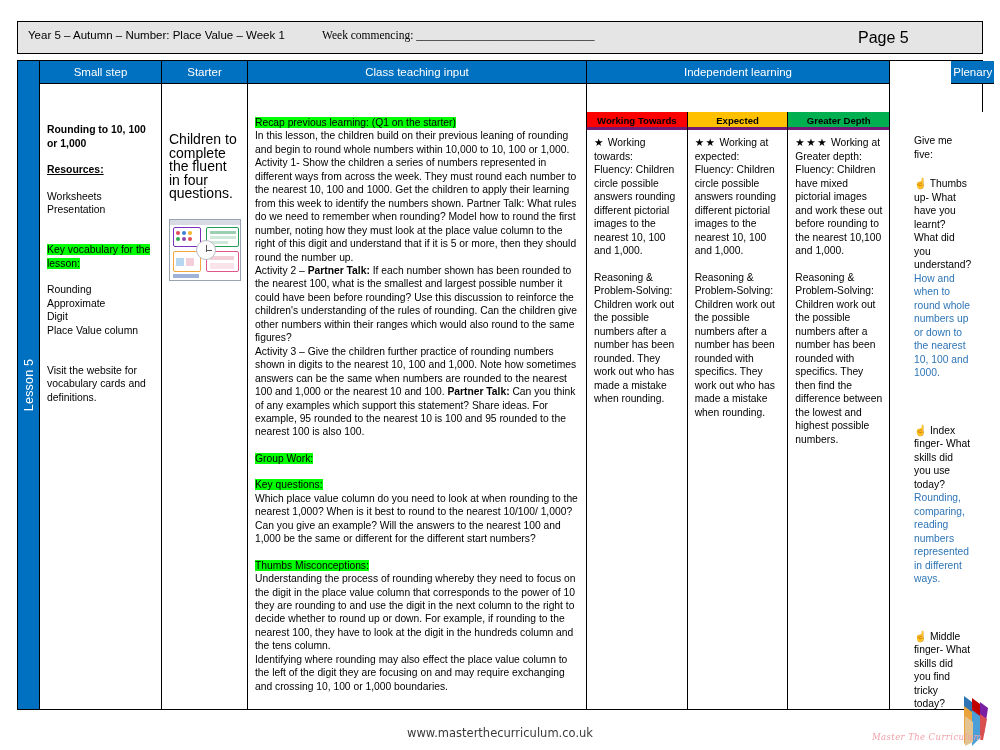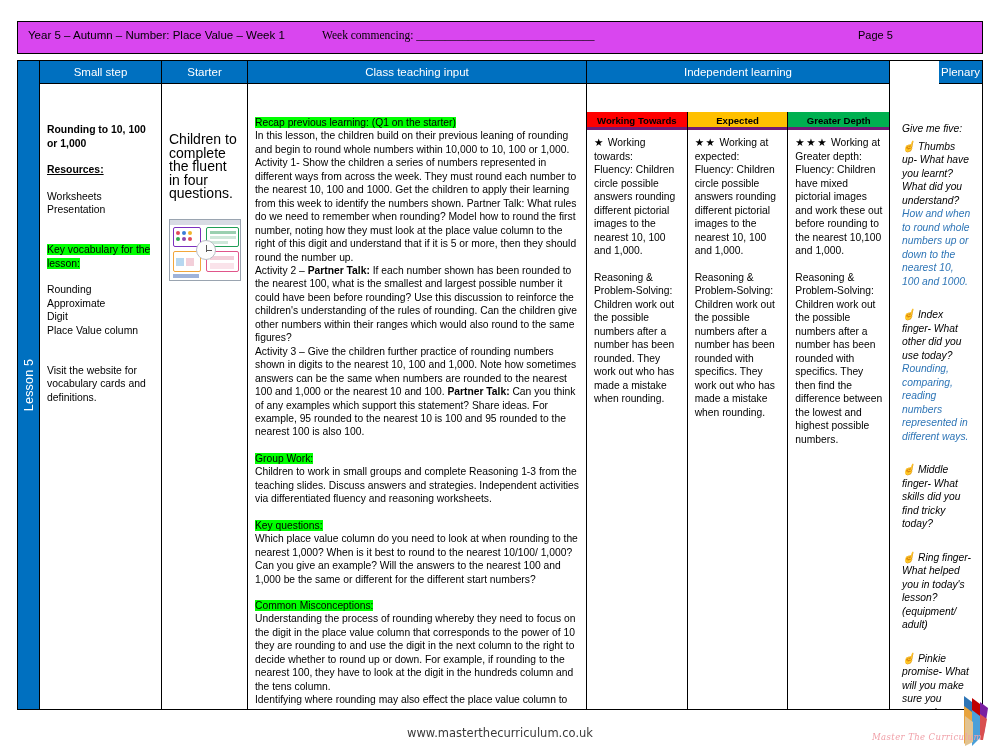--- a/index.html
+++ b/index.html
@@ -15,33 +15,33 @@
     width: 1000px; height: 750px;
     background: #ffffff;
   }
 
   
   .titlebar {
     position: absolute;
     left: 17px; top: 21px;
     width: 966px; height: 33px;
     border: 1px solid #000;
-    background: #d946ef;
+    background: #e5e5e5;
   }
   .titlebar .t-left {
     position: absolute; left: 10px; top: 7px;
     font-size: 11.5px; color: #000; white-space: nowrap;
   }
   .titlebar .t-mid {
     position: absolute; left: 304px; top: 7px;
     font-size: 11.5px; color: #000; white-space: nowrap; font-family: Liberation Serif, serif;
   }
   .titlebar .t-right {
     position: absolute; left: 840px; top: 7px;
-    font-size: 11px; color: #000; white-space: nowrap;
+    font-size: 16px; color: #000; white-space: nowrap;
   }
 
   
   .grid {
     position: absolute;
     left: 17px; top: 60px;
     width: 966px; height: 650px;
     border: 1px solid #000;
     display: flex;
     background: #fff;
@@ -178,21 +178,21 @@
   .sub-body .spacer { height: 13px; }
   .star { font-size: 10.5px; letter-spacing: 1.5px; }
 
   
   .plen-body {
     padding: 6px 7px 4px 8px;
     font-size: 10.3px;
     line-height: 13.5px;
     color: #000;
   }
-  .plen-body p { margin: 4px; font-style: italic; }
+  .plen-body p { margin: 16px; }
   .plen-body .spacer { height: 12px; }
   .blue { color: #2E75B6; }
   .hand { font-size: 10.5px; }
 
   
   .footer-url {
     position: absolute;
     left: 0; top: 726px;
     width: 1000px;
     text-align: center;
@@ -293,26 +293,25 @@
       <div class="hdr">Class teaching input</div>
       <div class="cell">
         <div class="teach-body">
           <p><span class="hl">Recap previous learning: (Q1 on the starter)</span></p>
           <p>In this lesson, the children build on their previous leaning of rounding and begin to round whole numbers within 10,000 to 10, 100 or 1,000.</p>
           <p>Activity  1- Show the children a series of numbers represented in different ways from across the week. They must round each number to the nearest 10, 100 and 1000. Get the children to apply their learning from this week to identify the numbers shown. Partner Talk: What rules do we need to remember when rounding? Model how to round the first number, noting how they must look at the place value column to the right of this digit and understand that if it is 5 or more, then they should round the number up.</p>
           <p><span>Activity 2 – </span><span class="b">Partner Talk:</span><span> If each number shown has been rounded to the nearest 100, what is the smallest and largest possible number it could have been before rounding? Use this discussion to reinforce the children's understanding of the rules of rounding.  Can the children give other numbers within their ranges which would also round to the same figures?</span></p>
           <p><span>Activity 3 – Give the children further practice of rounding numbers shown in digits to the nearest 10, 100 and 1,000. Note how sometimes answers can be the same when numbers are rounded to the nearest 100 and 1,000 or the nearest 10 and 100. </span><span class="b">Partner Talk:</span><span> Can you think of any examples which support this statement? Share ideas. For example, 95 rounded to the nearest 10 is 100 and 95 rounded to the nearest 100 is also 100.</span></p>
           <div class="spacer"></div>
           <p><span class="hl">Group Work:</span></p>
-          <p>Children to work in small groups and complete Reasoning 1-3 from the teaching slides. Discuss answers and strategies. Independent activities via differentiated fluency and reasoning worksheets.</p>
           <div class="spacer"></div>
           <p><span class="hl">Key questions:</span></p>
           <p>Which place value column do you need to look at when rounding to the nearest 1,000? When is it best to round to the nearest 10/100/ 1,000? Can you give an example? Will the answers to the nearest 100 and 1,000 be the same or different for the different start numbers?</p>
           <div class="spacer"></div>
-          <p><span class="hl">Common Misconceptions:</span></p>
+          <p><span class="hl">Thumbs Misconceptions:</span></p>
           <p>Understanding the process of rounding whereby they need to focus on the digit in the place value column that corresponds to the power of 10 they are rounding to and use the digit in the next column to the right to decide whether to round up or down. For example, if rounding to the nearest 100, they have to look at the digit in the hundreds column and the tens column.</p>
           <p>Identifying where rounding may also effect the place value column to the left of the digit they are focusing on and may require exchanging and crossing 10, 100 or 1,000 boundaries.</p>
         </div>
       </div>
     </div>
 
     <div class="col col-indep">
       <div class="hdr">Independent learning</div>
       <div class="cell" style="display:flex;">
         <div class="indep-wrap" style="width:100%">
@@ -359,21 +358,21 @@
 
           <p>
             <span class="hand">☝</span>
             <span>Thumbs up- What have you learnt? What did you understand?</span>
             <span class="blue">How and when to round whole numbers up or down to the nearest 10, 100 and 1000.</span>
           </p>
           <div class="spacer"></div>
 
           <p>
             <span class="hand">☝</span>
-            <span>Index finger- What other did you use today?</span>
+            <span>Index finger- What skills did you use today?</span>
             <span class="blue">Rounding, comparing, reading numbers represented in different ways.</span>
           </p>
           <div class="spacer"></div>
 
           <p>
             <span class="hand">☝</span>
             <span>Middle finger- What skills did you find tricky today?</span>
           </p>
           <div class="spacer"></div>
 

